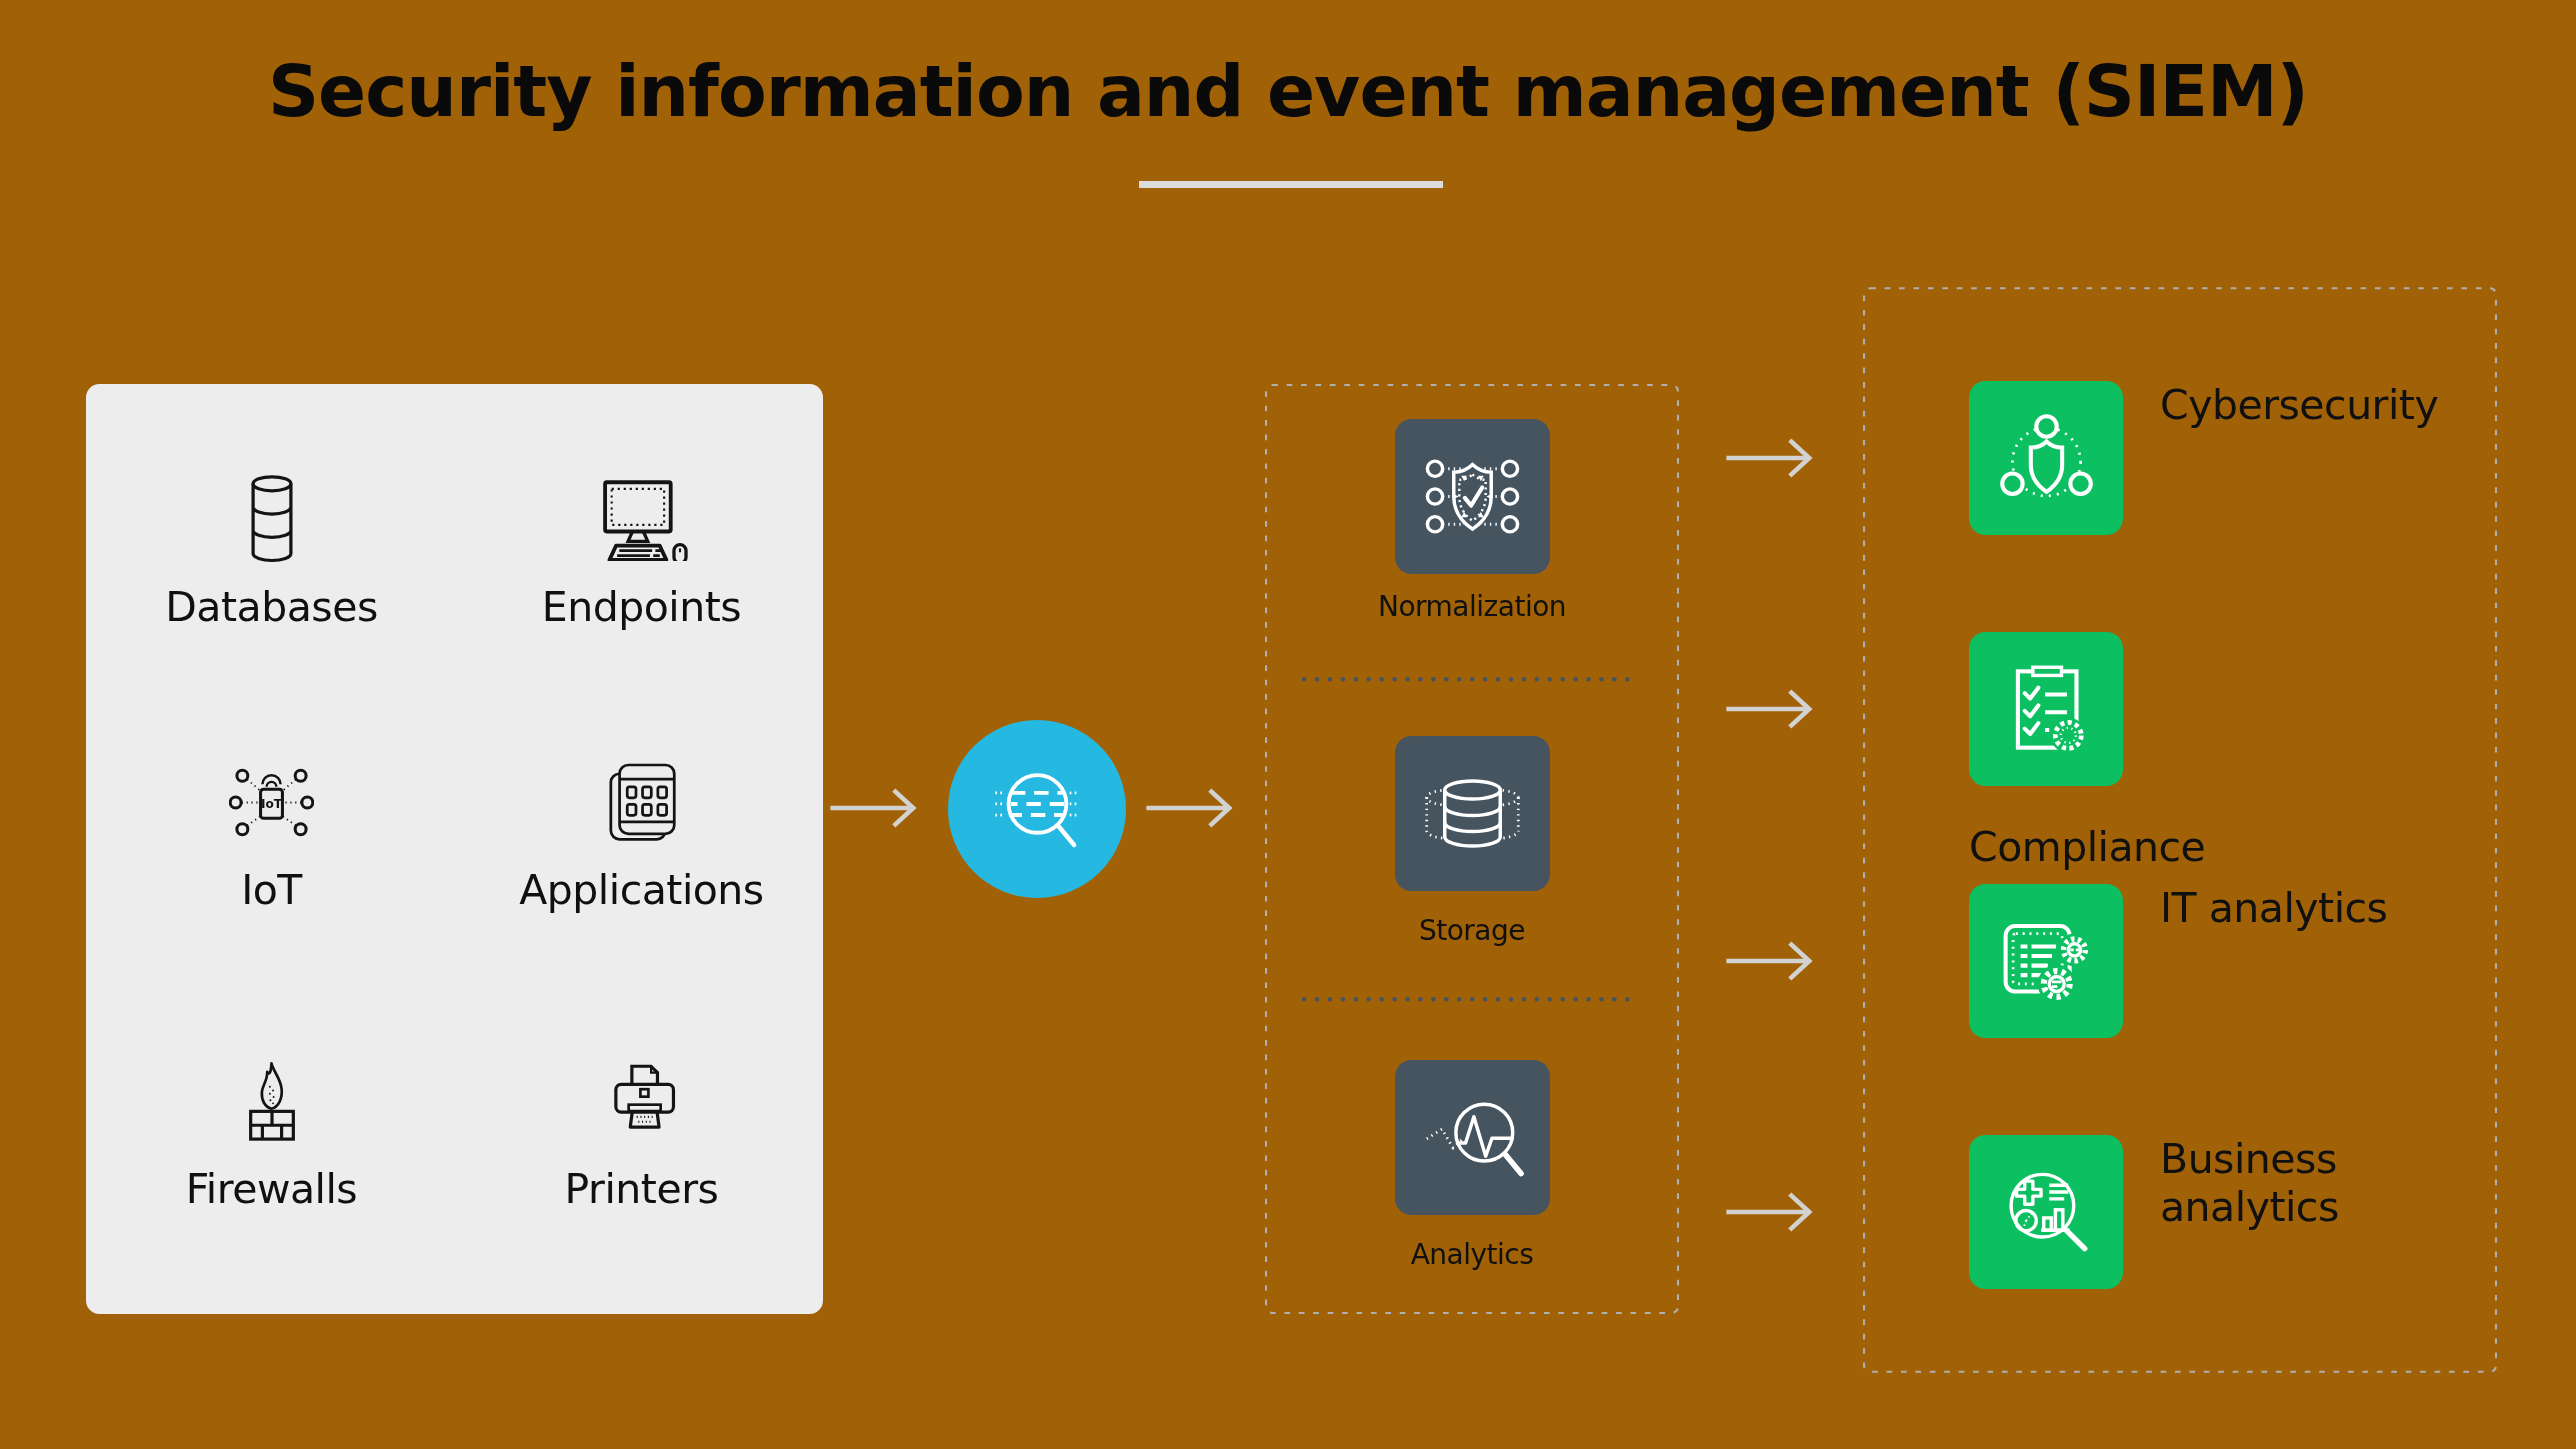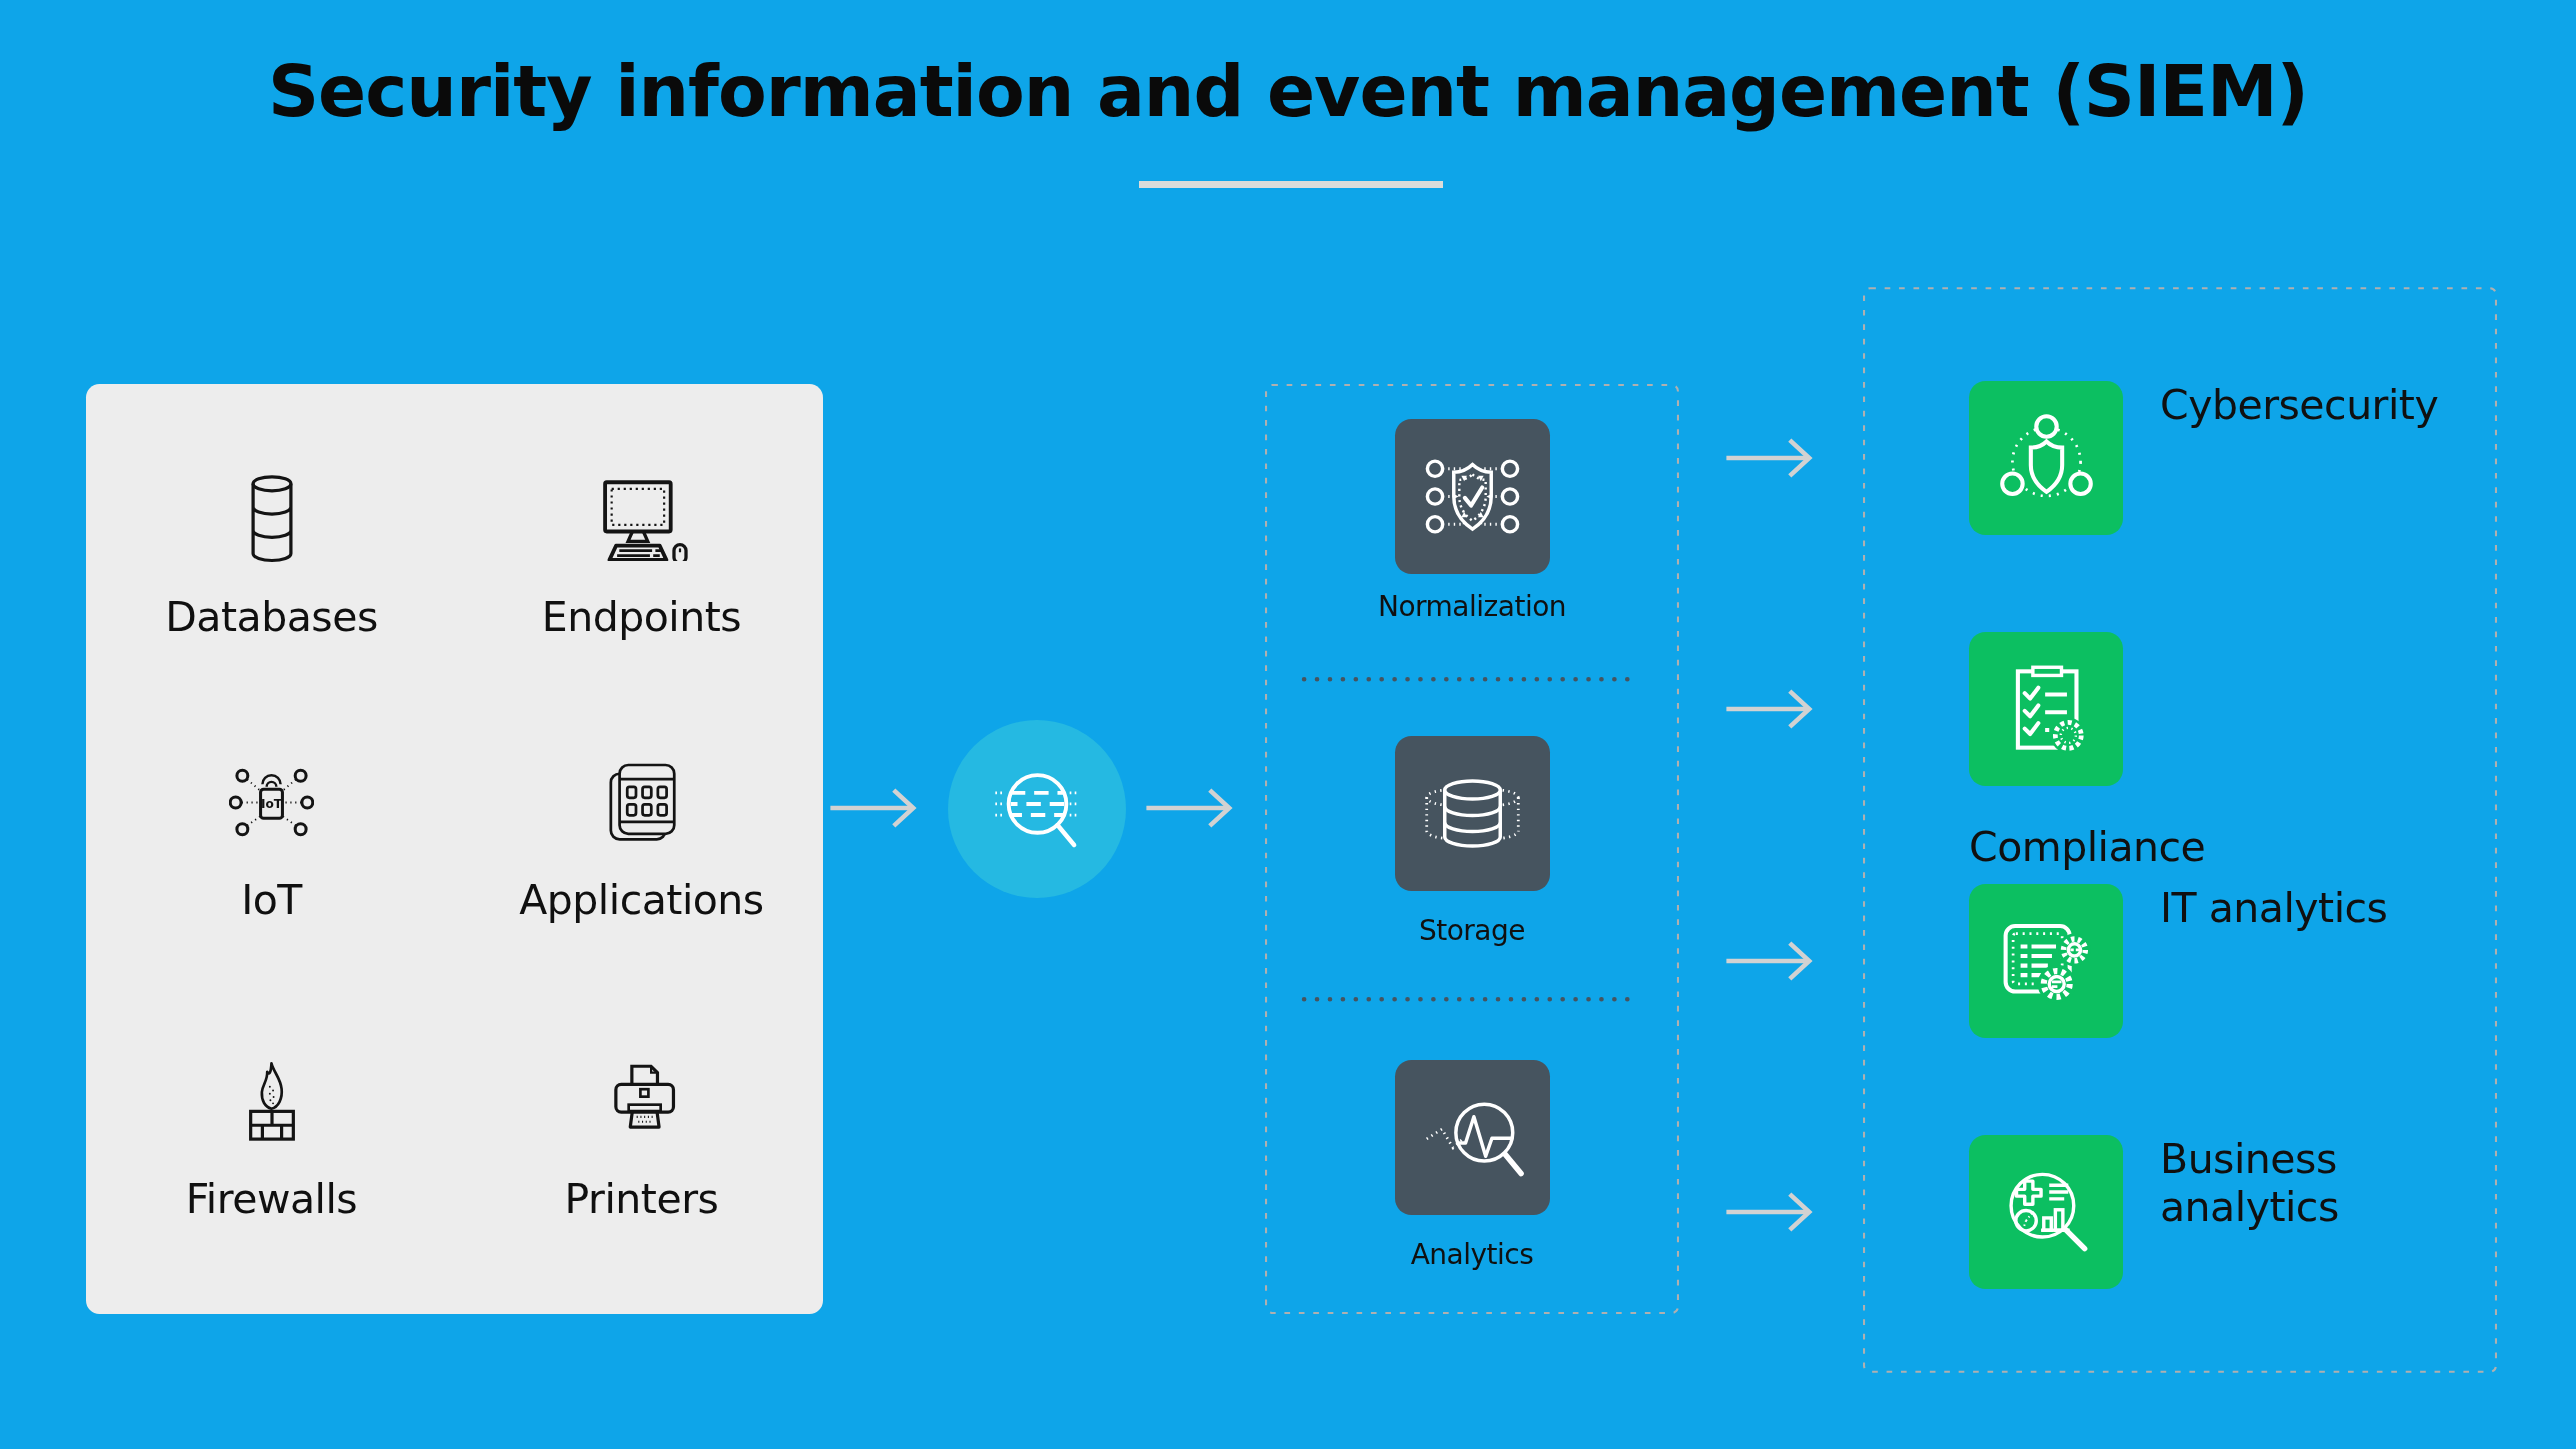--- a/index.html
+++ b/index.html
@@ -1,35 +1,35 @@
 <!DOCTYPE html>
 <html style="--ink: #0d0d0d; --panel-gray: #ededed; --cyan: #25b9e2; --slate: #46545f; --green: #0cbf61; --arrow-gray: #d2d2d2; --dash-gray: #b0b0b0; --underline-gray: #dcdcda;font-size:8.2px"><head>
 <meta charset="utf-8">
 <style>
   :root{
     --ink:#0d0d0d; --panel-gray:#ededed; --cyan:#25b9e2; --slate:#46545f;
     --green:#0cbf61; --arrow-gray:#d2d2d2; --dash-gray:#b0b0b0; --underline-gray:#dcdcda;
   }
   html,body{margin:0;padding:0;background:#fff;overflow:hidden;}
   #canvas{
-    position:relative;width:2576px;height:1449px;background:#0ea5e9;
+    position:relative;width:2576px;height:1449px;background:#a16207;
     font-family:"DejaVu Sans","Liberation Sans",sans-serif;color:var(--ink);
     transform-origin:0 0;
   }
   
   .title{
     position:absolute;left:0;top:50px;width:100%;text-align:center;
     font-size:71px;font-weight:800;letter-spacing:-1px;color:#0a0a0a;white-space:nowrap;
   }
   .title-underline{position:absolute;left:1139px;top:181px;width:304px;height:7.2px;background:var(--underline-gray);}
   
   .sources-panel{position:absolute;left:86px;top:384px;width:737px;height:930px;background:var(--panel-gray);border-radius:13.4px;}
   .source-cell{position:absolute;width:309px;display:flex;flex-direction:column;align-items:center;}
   .source-cell .icon-wrap{height:103px;display:flex;align-items:center;justify-content:center;color:#141414;}
-  .source-label{margin-top:22px;font-size:41px;font-weight:500;color:#101010;letter-spacing:-0.5px;white-space:nowrap;}
+  .source-label{margin-top:12px;font-size:41px;font-weight:500;color:#101010;letter-spacing:-0.5px;white-space:nowrap;}
   .c1{left:31px;} .c2{left:401px;justify-content:center;}
   .r1{top:84px;} .r2{top:367px;} .r3{top:666px;}
   
   .collector{position:absolute;left:948px;top:720px;width:178px;height:178px;border-radius:50%;
     background:var(--cyan);display:flex;align-items:center;justify-content:center;color:#fff;}
   
   .pipeline-panel{position:absolute;left:1265px;top:384px;width:414px;height:930px;}
   .outcomes-panel{position:absolute;left:1863px;top:287px;width:634px;height:1086px;}
   .dash-rect{position:absolute;left:0;top:0;}
   

